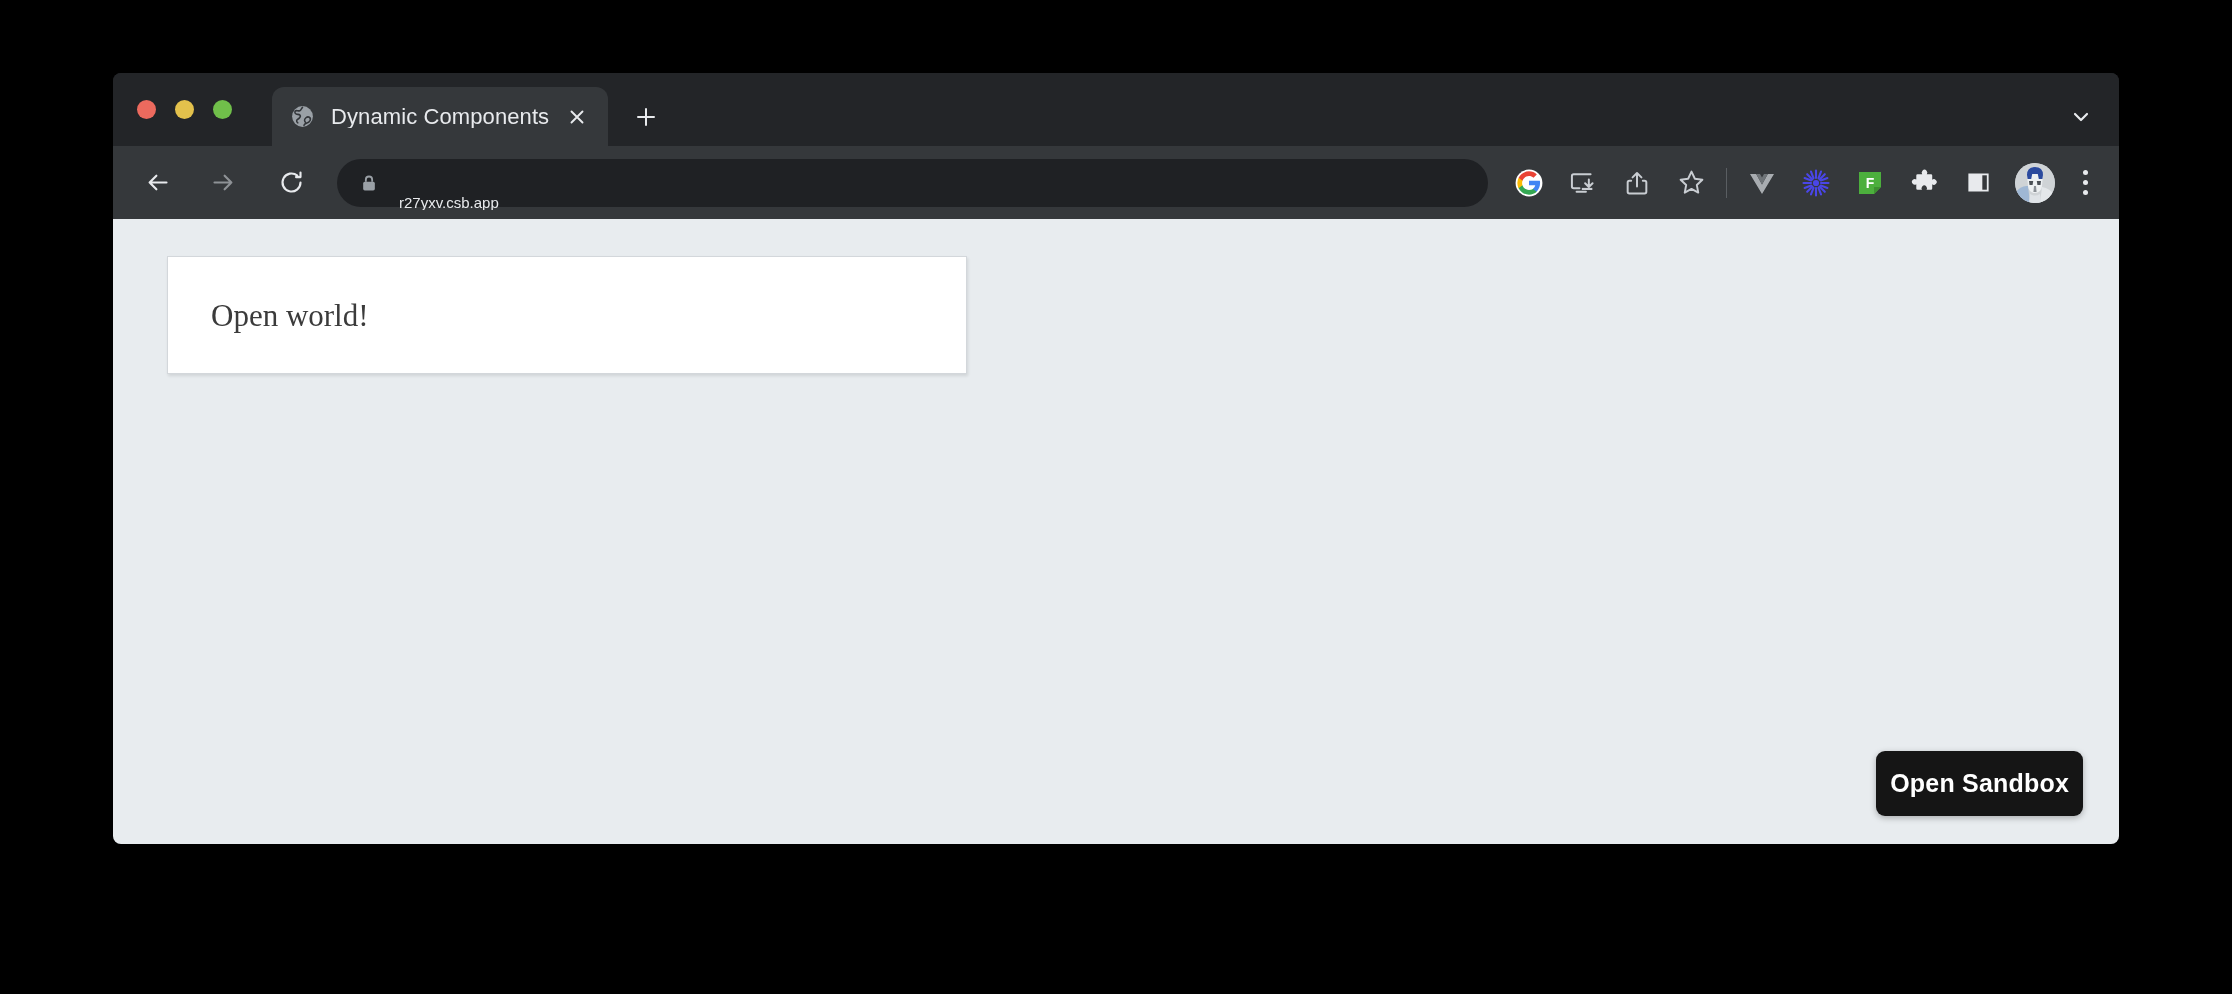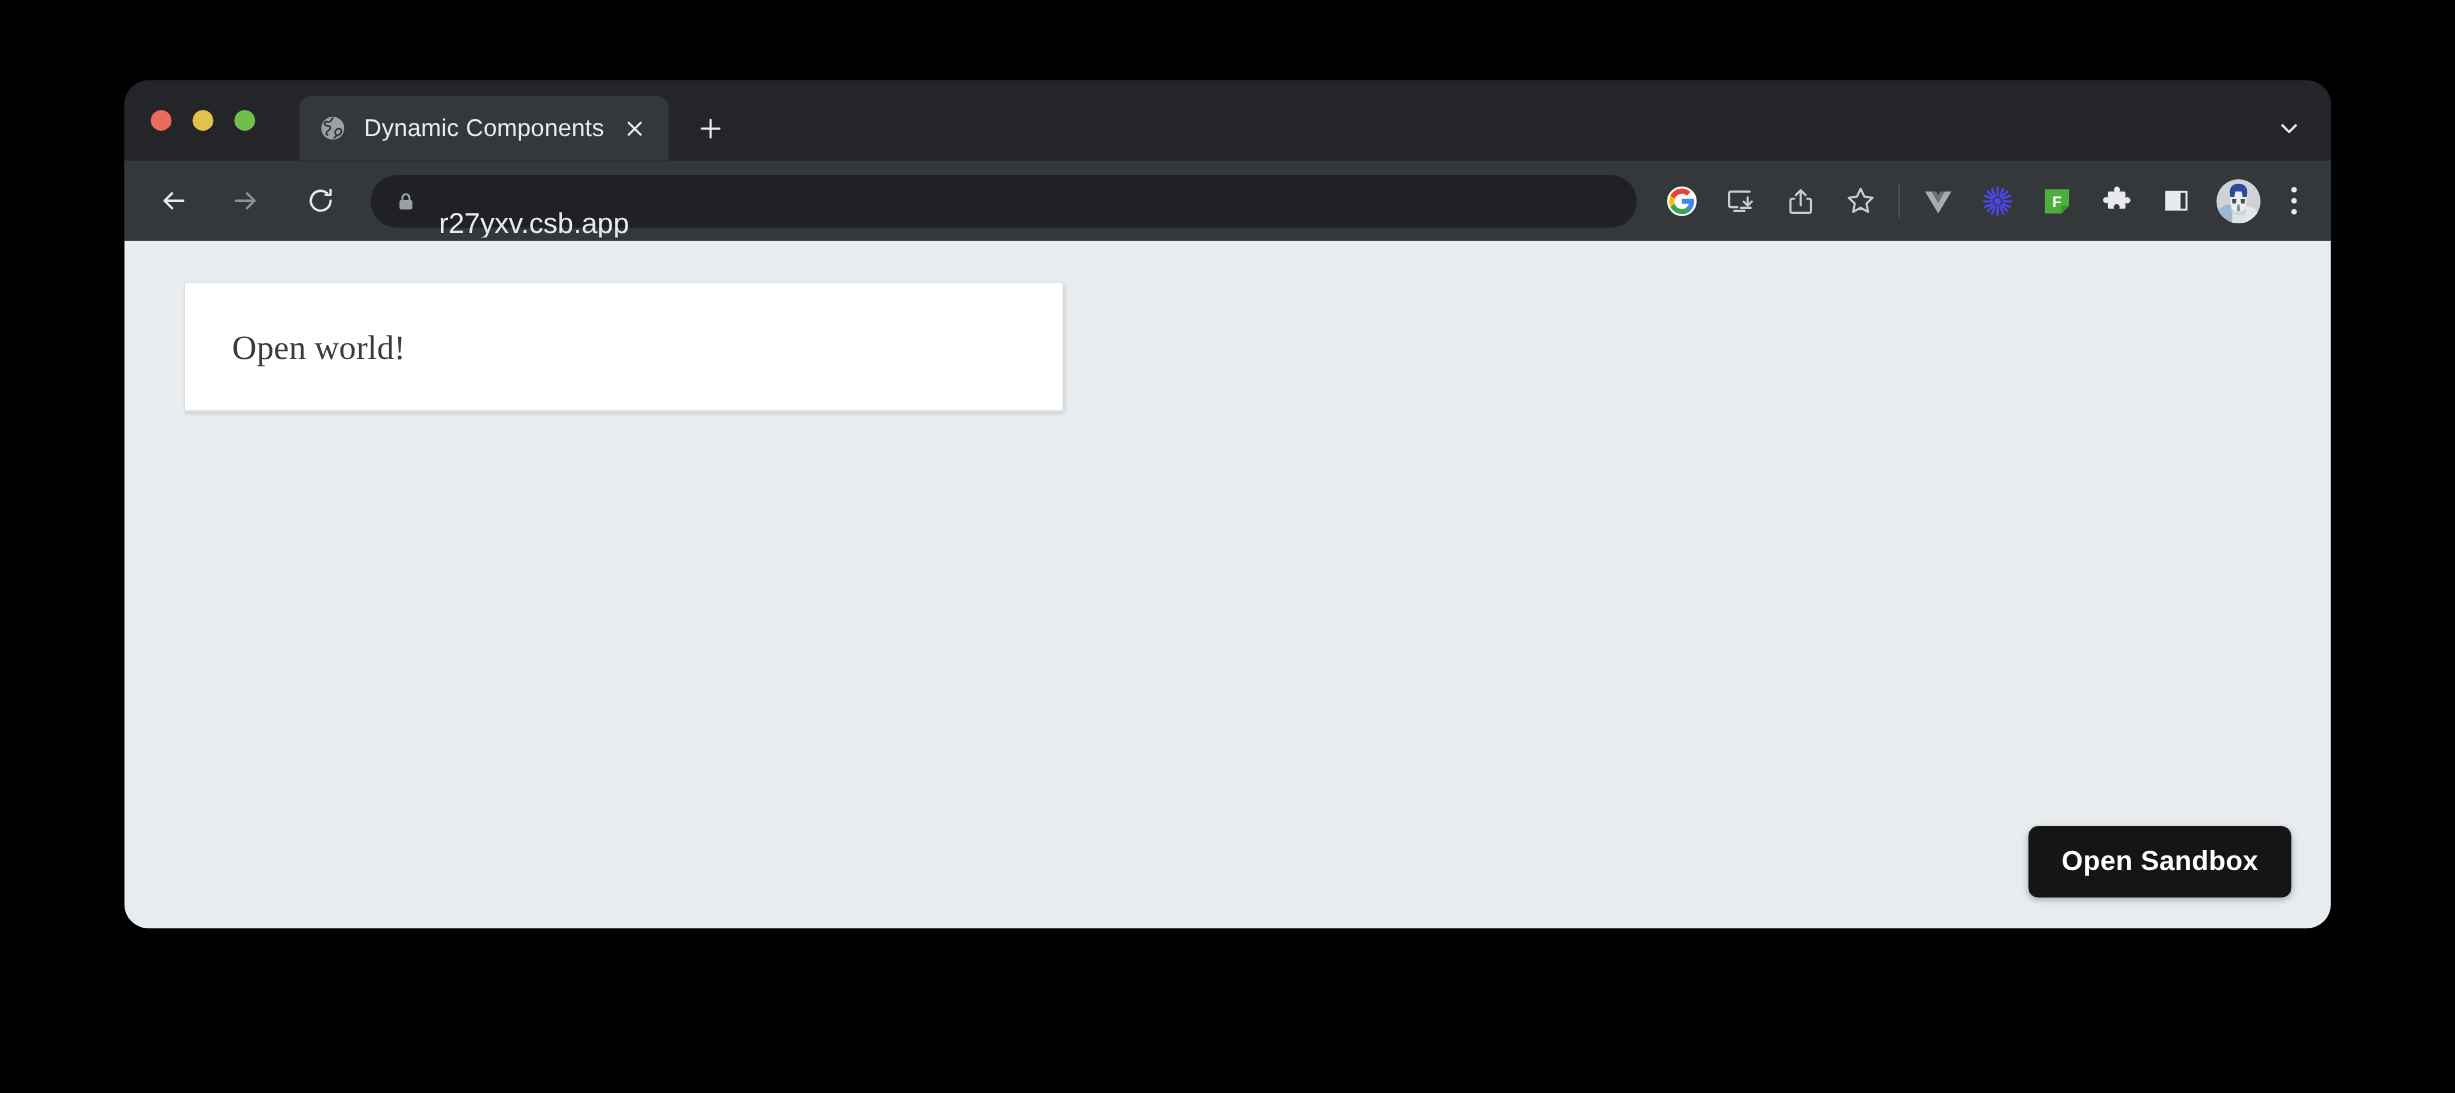--- a/index.html
+++ b/index.html
@@ -15,21 +15,21 @@
     -webkit-font-smoothing: antialiased;
   }
 
   
   #browser-window {
     position: absolute;
     left: 113px;
     top: 73px;
     width: 2006px;
     height: 771px;
-    border-radius: 22px;
+    border-radius: 8px;
     overflow: hidden;
     background: #232528;
     box-shadow: 0 8px 34px rgba(0,0,0,0.55);
   }
 
   
   #tab-strip {
     position: relative;
     height: 73px;
     background: #232528;
@@ -149,21 +149,21 @@
     min-width: 0;
   }
   #omnibox-lock {
     width: 20px;
     height: 20px;
     flex: 0 0 20px;
     margin-right: 20px;
   }
   #omnibox-url {
     color: #e8eaed;
-    font-size: 26px;
+    font-size: 15px;
     line-height: 1;
     white-space: nowrap;
     overflow: hidden;
     text-overflow: ellipsis;
     margin-top: 40px;
   }
 
   #toolbar-actions {
     display: flex;
     align-items: center;
@@ -243,21 +243,21 @@
   }
   #open-sandbox-button {
     position: absolute;
     right: 36px;
     bottom: 28px;
     background: #151515;
     color: #ffffff;
     font-size: 25px;
     font-weight: bold;
     border-radius: 9px;
-    padding: 20px 30px;
+    padding: 20px 14px;
     line-height: 1;
     letter-spacing: 0.2px;
     box-shadow: 0 2px 6px rgba(0,0,0,0.28);
     white-space: nowrap;
   }
 </style>
 </head>
 <body>
 
 <div id="browser-window">

